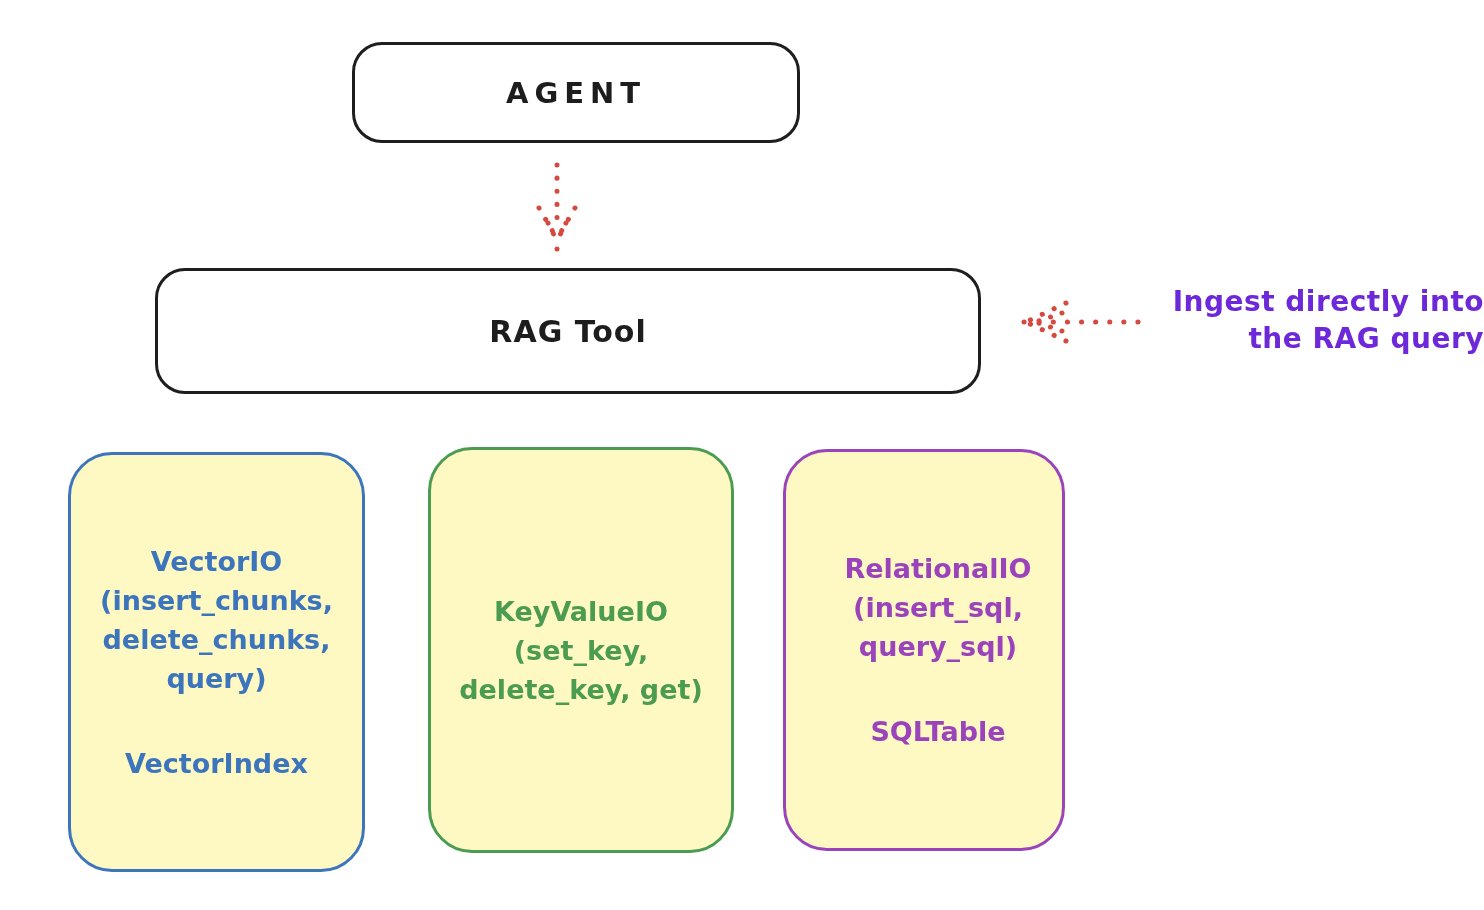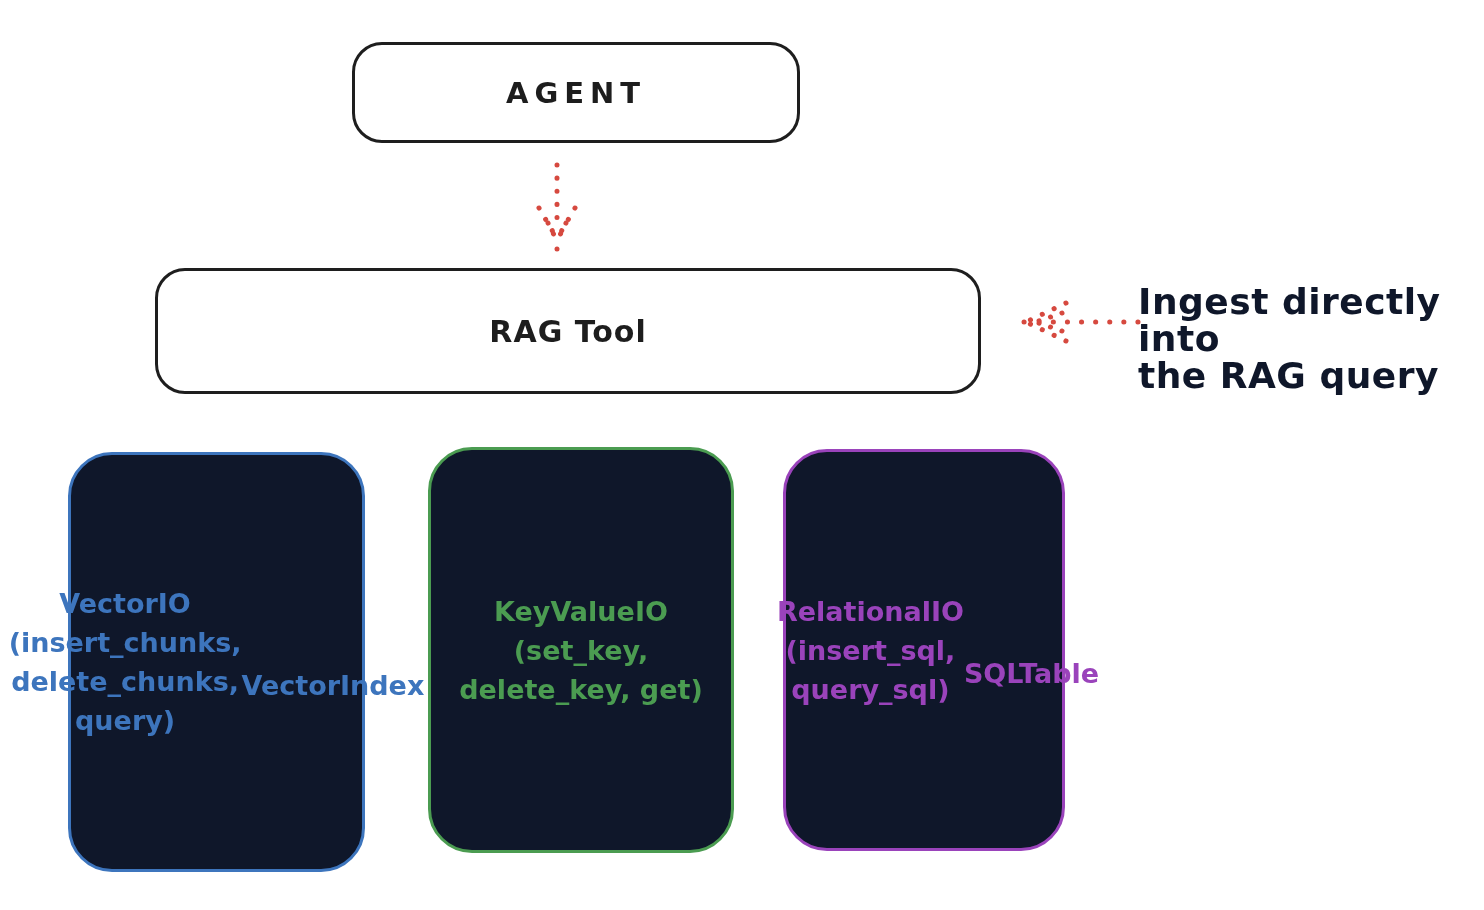--- a/index.html
+++ b/index.html
@@ -33,34 +33,34 @@
     border-radius: 30px;
     font-size: 30px;
     letter-spacing: 1px;
     text-align: right;
   }
   .v-arrow { position: absolute; left: 528px; top: 161px; }
   .h-arrow { position: absolute; left: 1016px; top: 294px; }
   .annotation {
     position: absolute;
     left: 1138px; top: 283px; width: 346px;
-    text-align: left;
-    color: #0f172a;
+    text-align: right;
+    color: #6d28d9;
     font-weight: bold;
-    font-size: 36px;
+    font-size: 28px;
     line-height: 37px;
     letter-spacing: 0.5px;
   }
   .storage {
     position: absolute;
-    background: #0f172a;
+    background: #fef9c3;
     border: 3.5px solid;
     border-radius: 44px;
     display: flex;
-    flex-direction: row;
+    flex-direction: column;
     align-items: center;
     justify-content: center;
     text-align: center;
     font-weight: bold;
     font-size: 27px;
     line-height: 39px;
     box-sizing: border-box;
   }
   .storage .index-label { margin-top: 46px; }
   .storage-vector     { left: 68px;  top: 452px; width: 297px; height: 420px; color: #3d75bd; border-color: #3d75bd; }

